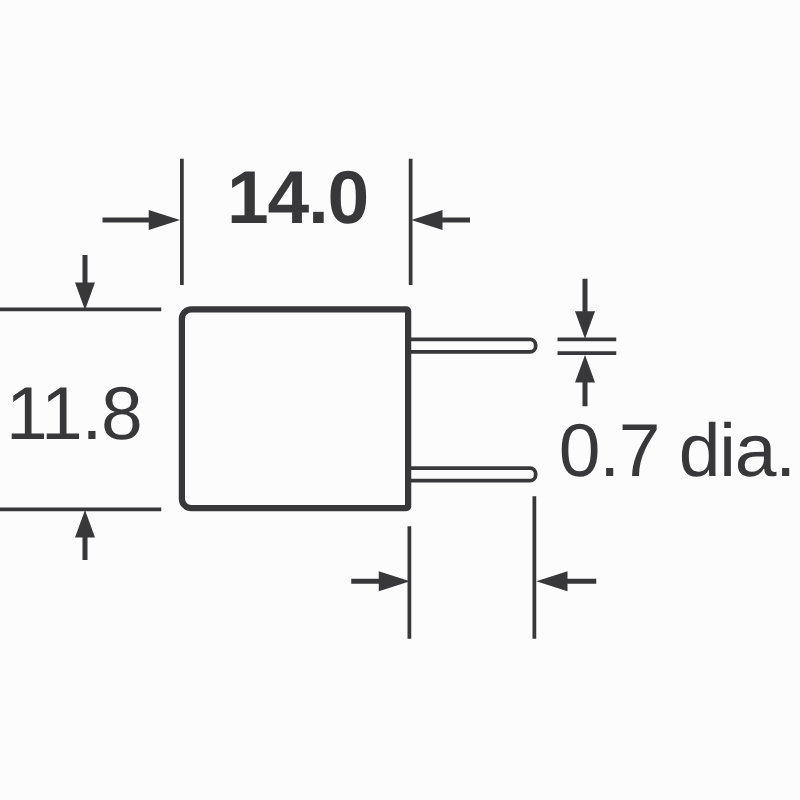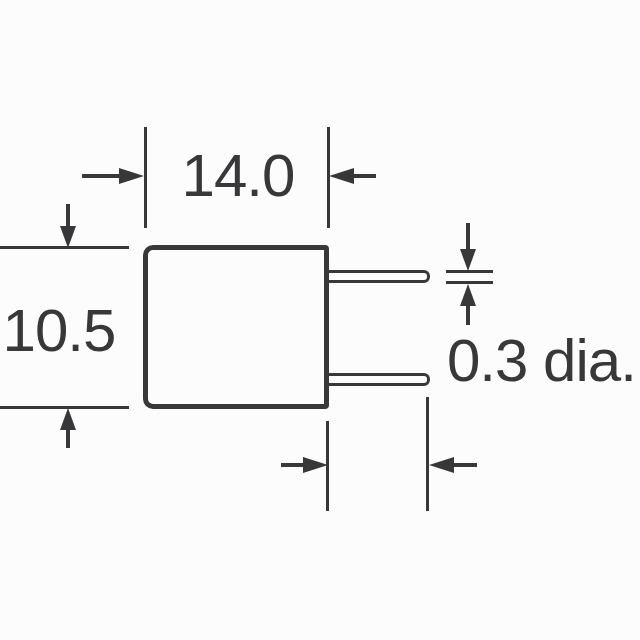--- a/index.html
+++ b/index.html
@@ -59,37 +59,37 @@
   <div class="lead" id="lead-bottom"></div>
 
   <div id="body-outline"></div>
 
   <div class="vline" style="left:144px;top:127px;width:3px;height:101px;"></div>
   <div class="vline" style="left:327px;top:127px;width:3px;height:101px;"></div>
   <div class="hline" style="left:82px;top:174px;width:38px;height:4px;"></div>
   <div class="tri head-right" style="left:119px;top:168px;"></div>
   <div class="tri head-left" style="left:329px;top:168px;"></div>
   <div class="hline" style="left:352px;top:174px;width:24px;height:4px;"></div>
-  <div class="lbl center" style="left:177px;top:143px;width:122px;">14.0</div>
+  <div class="lbl center" style="left:177px;top:125px;width:122px;font-weight:bold;">14.0</div>
 
   <div class="hline" style="left:0;top:246px;width:129px;height:3px;"></div>
   <div class="hline" style="left:0;top:406px;width:129px;height:3px;"></div>
   <div class="vline" style="left:66px;top:204px;width:4px;height:24px;"></div>
   <div class="tri head-down" style="left:60px;top:226px;"></div>
   <div class="tri head-up" style="left:60px;top:408px;"></div>
   <div class="vline" style="left:66px;top:429px;width:4px;height:19px;"></div>
-  <div class="lbl center" style="left:0;top:298px;width:118px;">10.5</div>
+  <div class="lbl center" style="left:0;top:298px;width:118px;">11.8</div>
 
   <div class="vline" style="left:466px;top:223px;width:4px;height:28px;"></div>
   <div class="tri head-down" style="left:460px;top:249px;"></div>
   <div class="hline" style="left:446px;top:270px;width:47px;height:3px;"></div>
   <div class="hline" style="left:446px;top:281px;width:47px;height:3px;"></div>
   <div class="tri head-up" style="left:460px;top:284px;"></div>
   <div class="vline" style="left:466px;top:305px;width:4px;height:20px;"></div>
-  <div class="lbl" style="left:447px;top:328px;">0.3 dia.</div>
+  <div class="lbl" style="left:447px;top:328px;">0.7 dia.</div>
 
   <div class="vline" style="left:326px;top:421px;width:3px;height:90px;"></div>
   <div class="vline" style="left:426px;top:397px;width:3px;height:114px;"></div>
   <div class="hline" style="left:281px;top:463px;width:28px;height:4px;"></div>
   <div class="tri head-right" style="left:303px;top:457px;"></div>
   <div class="tri head-left" style="left:429px;top:457px;"></div>
   <div class="hline" style="left:452px;top:463px;width:25px;height:4px;"></div>
 
 </div>
 

